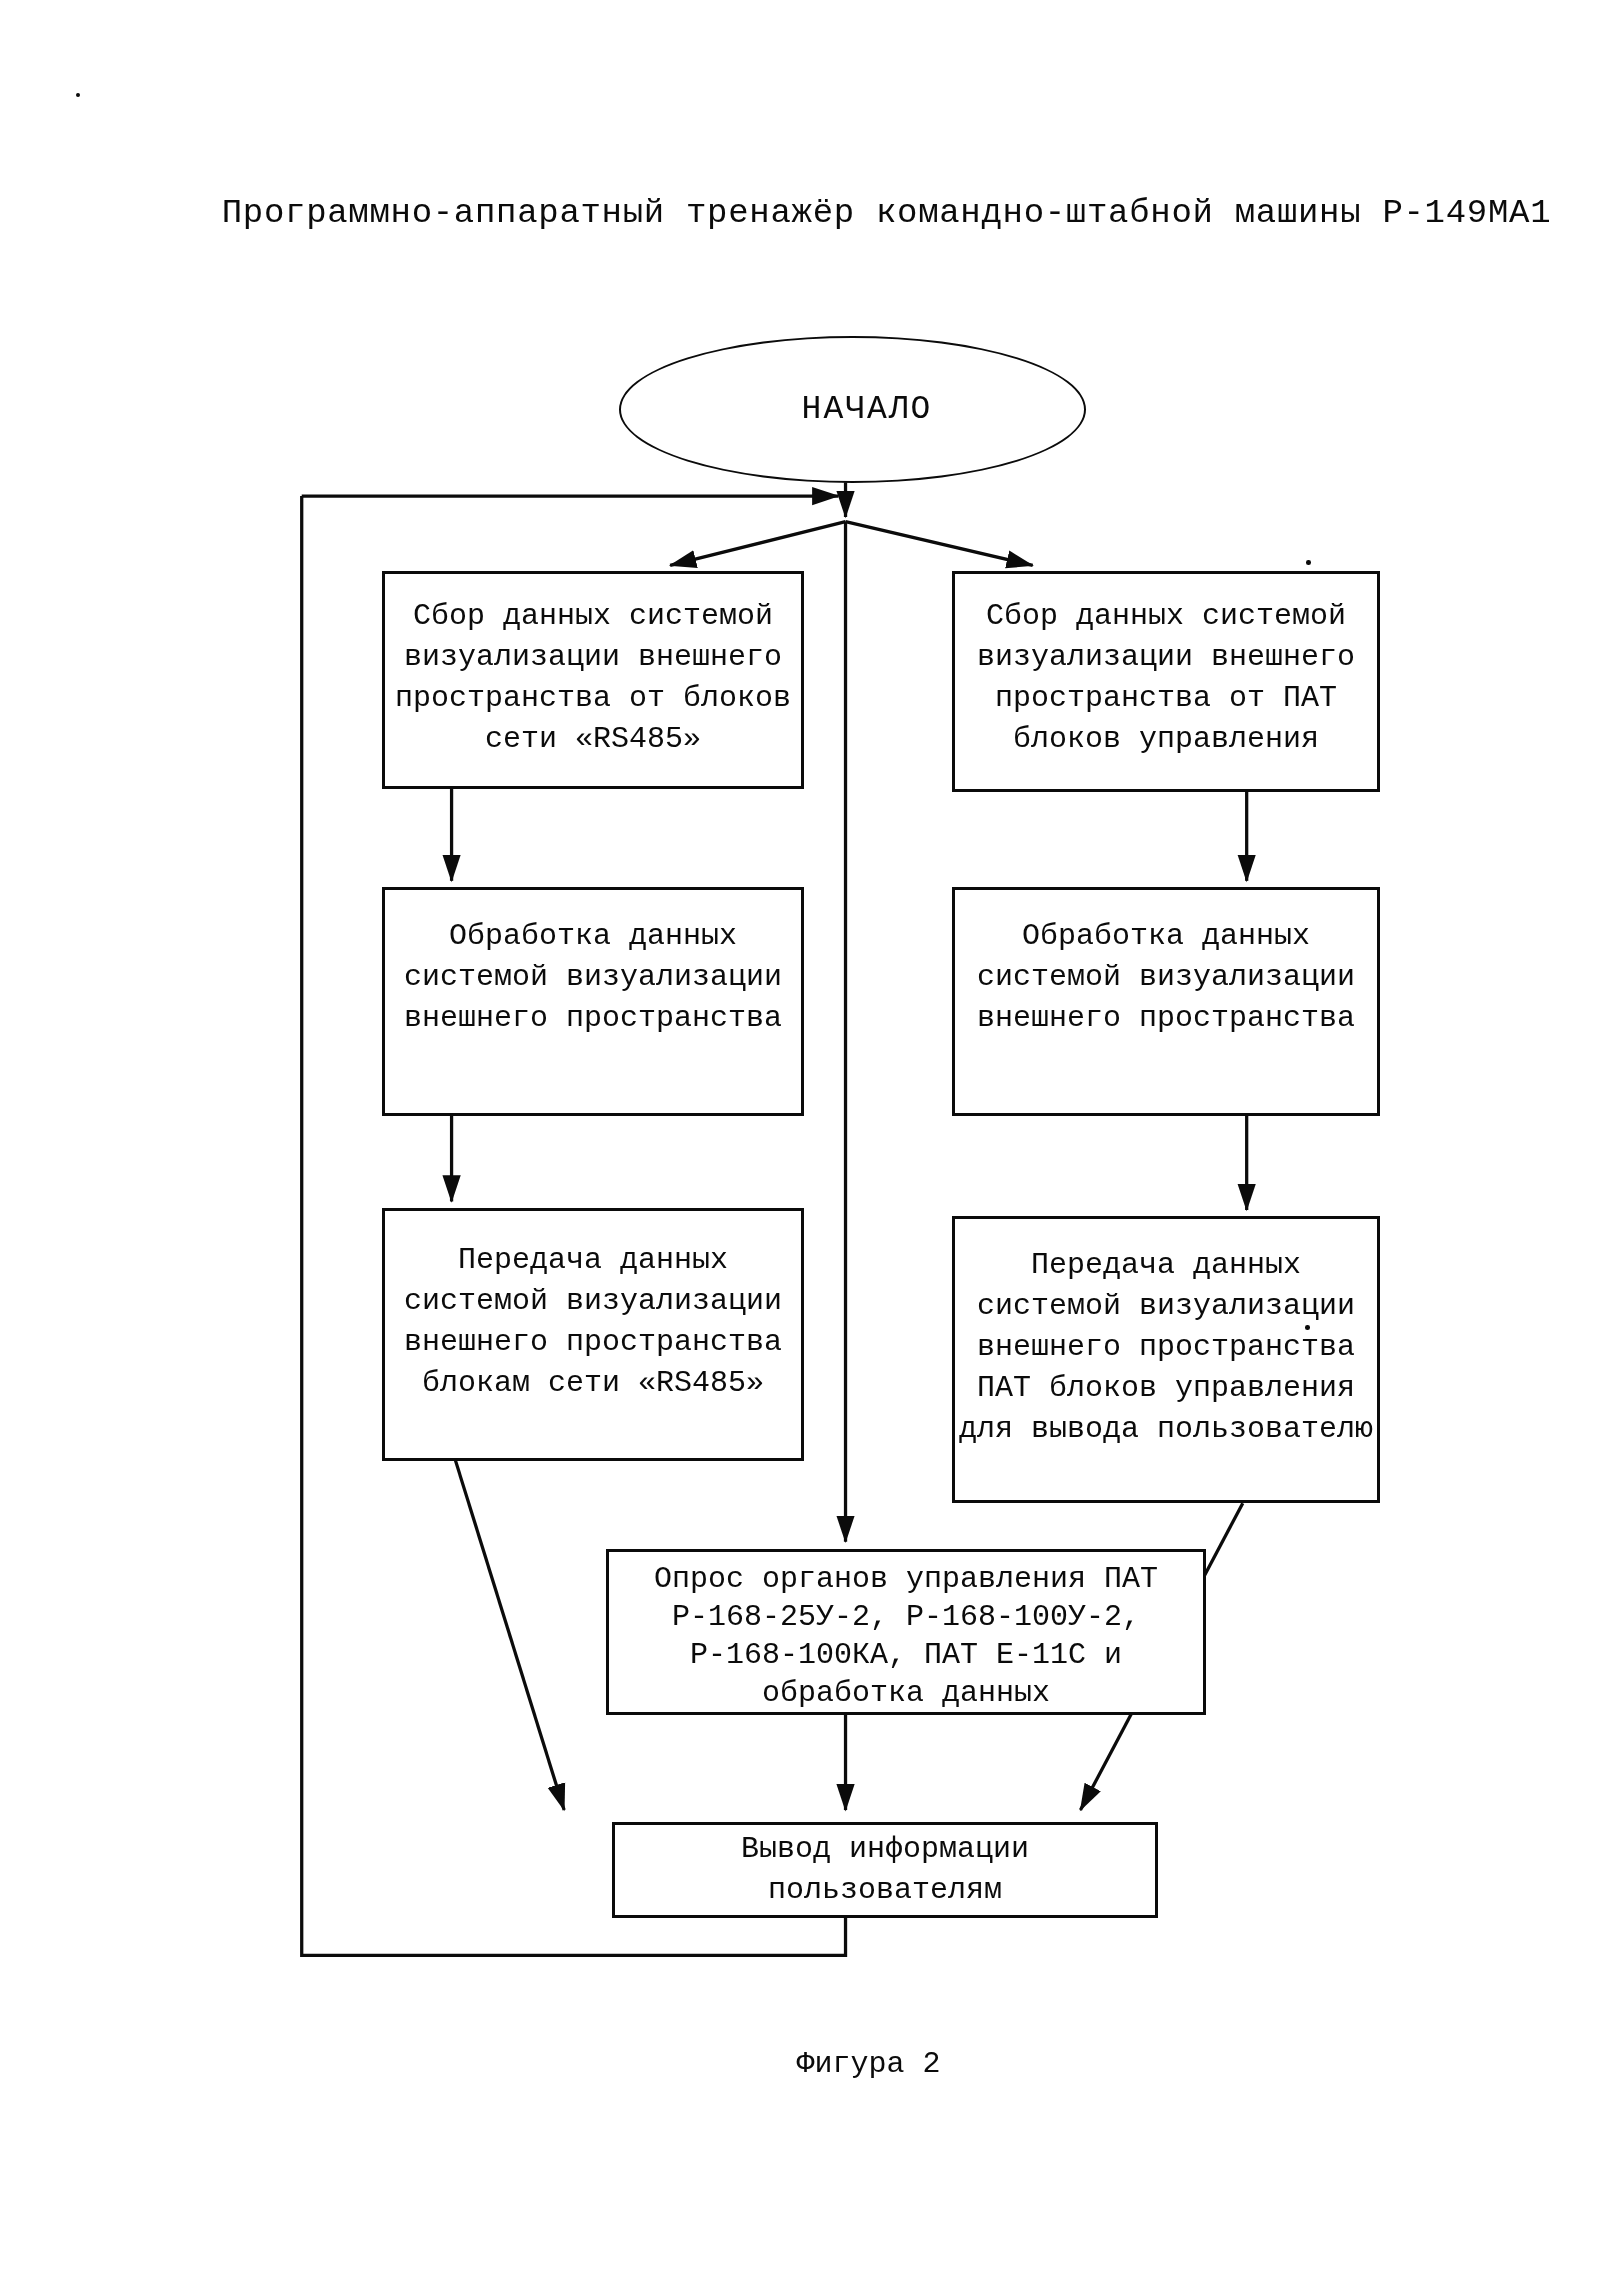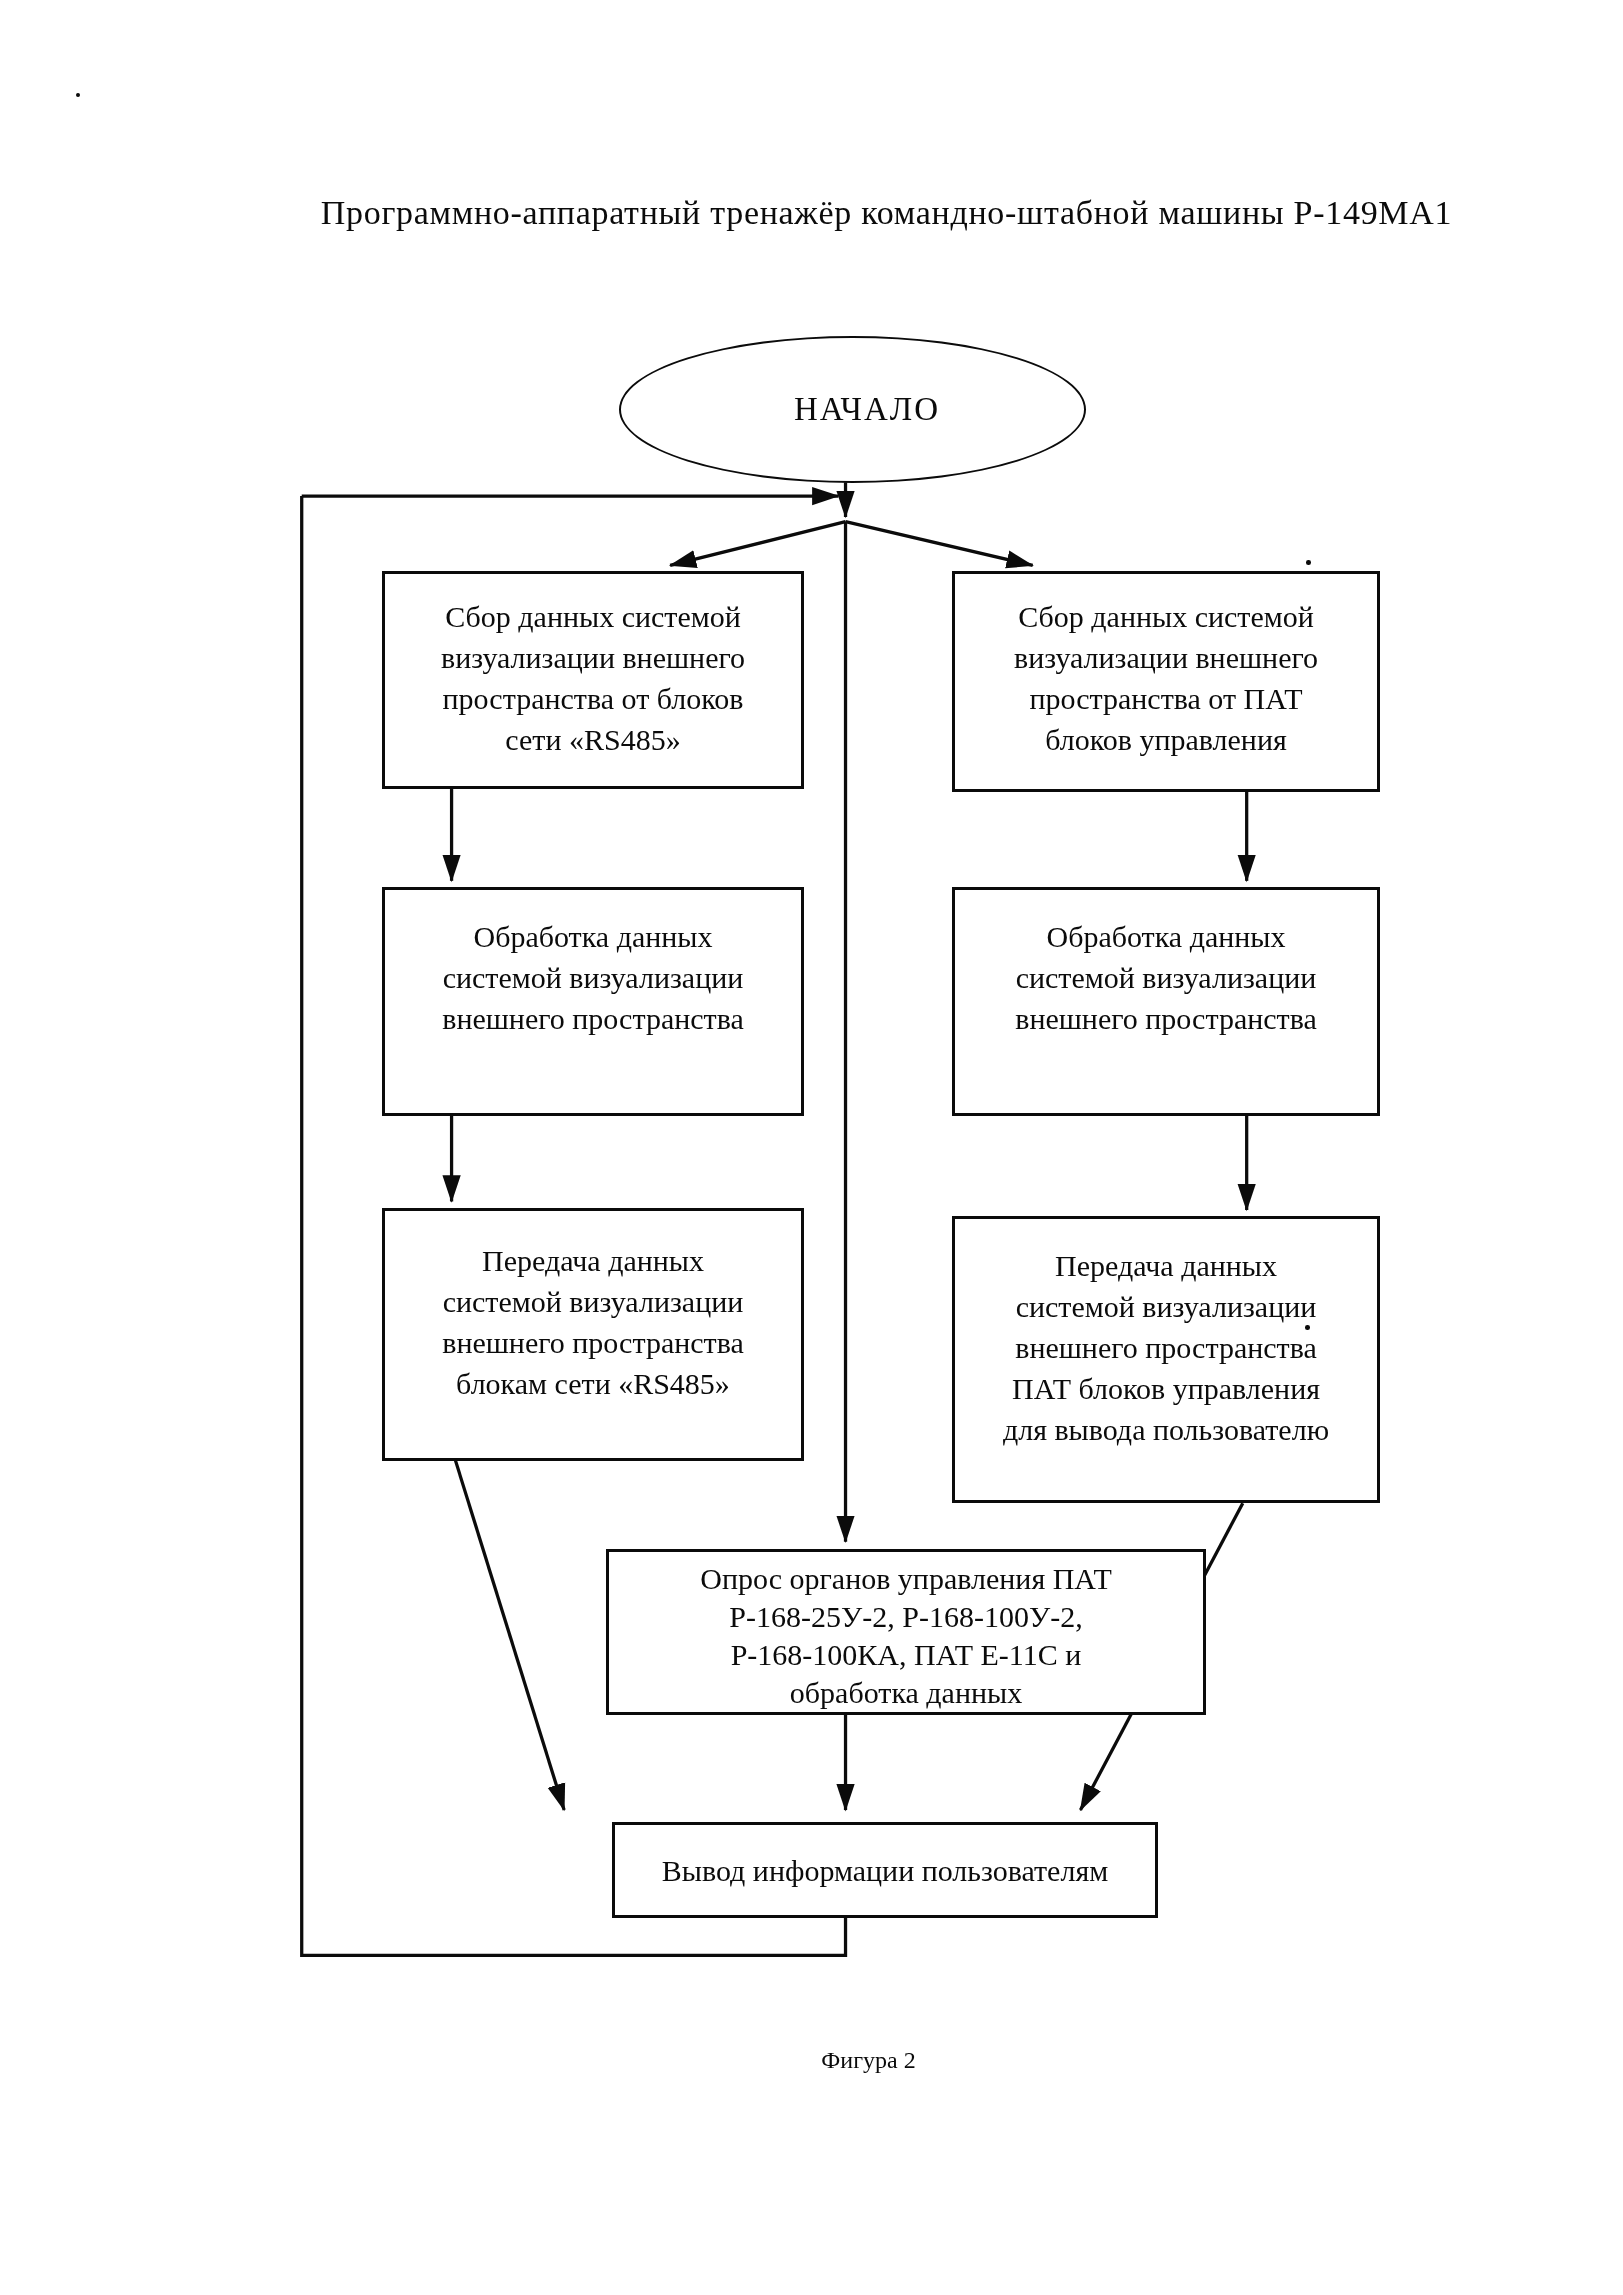--- a/index.html
+++ b/index.html
@@ -1,20 +1,20 @@
 <!DOCTYPE html>
 <html lang="ru" style="font-size:10.5px"><head>
 <meta charset="utf-8">
 <style>
   html,body{margin:0;padding:0;background:#e8e8e8;}
   .page{
     position:relative;
     width:1623px;height:2295px;
     background:#ffffff;
-    font-family:Liberation Serif, serif;
+    font-family:Liberation Mono, monospace;
     color:#0b0b0b;
     overflow:hidden;
   }
   .doc-title{
     position:absolute;left:196px;top:194px;width:1381px;
     text-align:center;font-size:34px;letter-spacing:0.7px;white-space:nowrap;
   }
   .connectors{position:absolute;left:0;top:0;width:1623px;height:2295px;}
   .connectors line,.connectors path.flow{stroke:#0b0b0b;stroke-width:5;fill:none;}
   .start-node{
@@ -30,21 +30,21 @@
     text-align:center;
     margin-left:32px;
   }
   .node .txt{
     white-space:pre-line;
     font-size:30px;line-height:41px;
   }
   .node.vcenter{display:flex;align-items:center;justify-content:center;}
   .caption{
     position:absolute;left:541px;top:2047px;width:655px;
-    text-align:center;font-size:24px;
+    text-align:center;font-size:30px;
   }
   .speck{position:absolute;background:#0b0b0b;border-radius:50%;}
 </style>
 </head>
 <body>
 
 <div class="page">
 
   <div class="doc-title">Программно-аппаратный тренажёр командно-штабной машины Р-149МА1</div>
 

